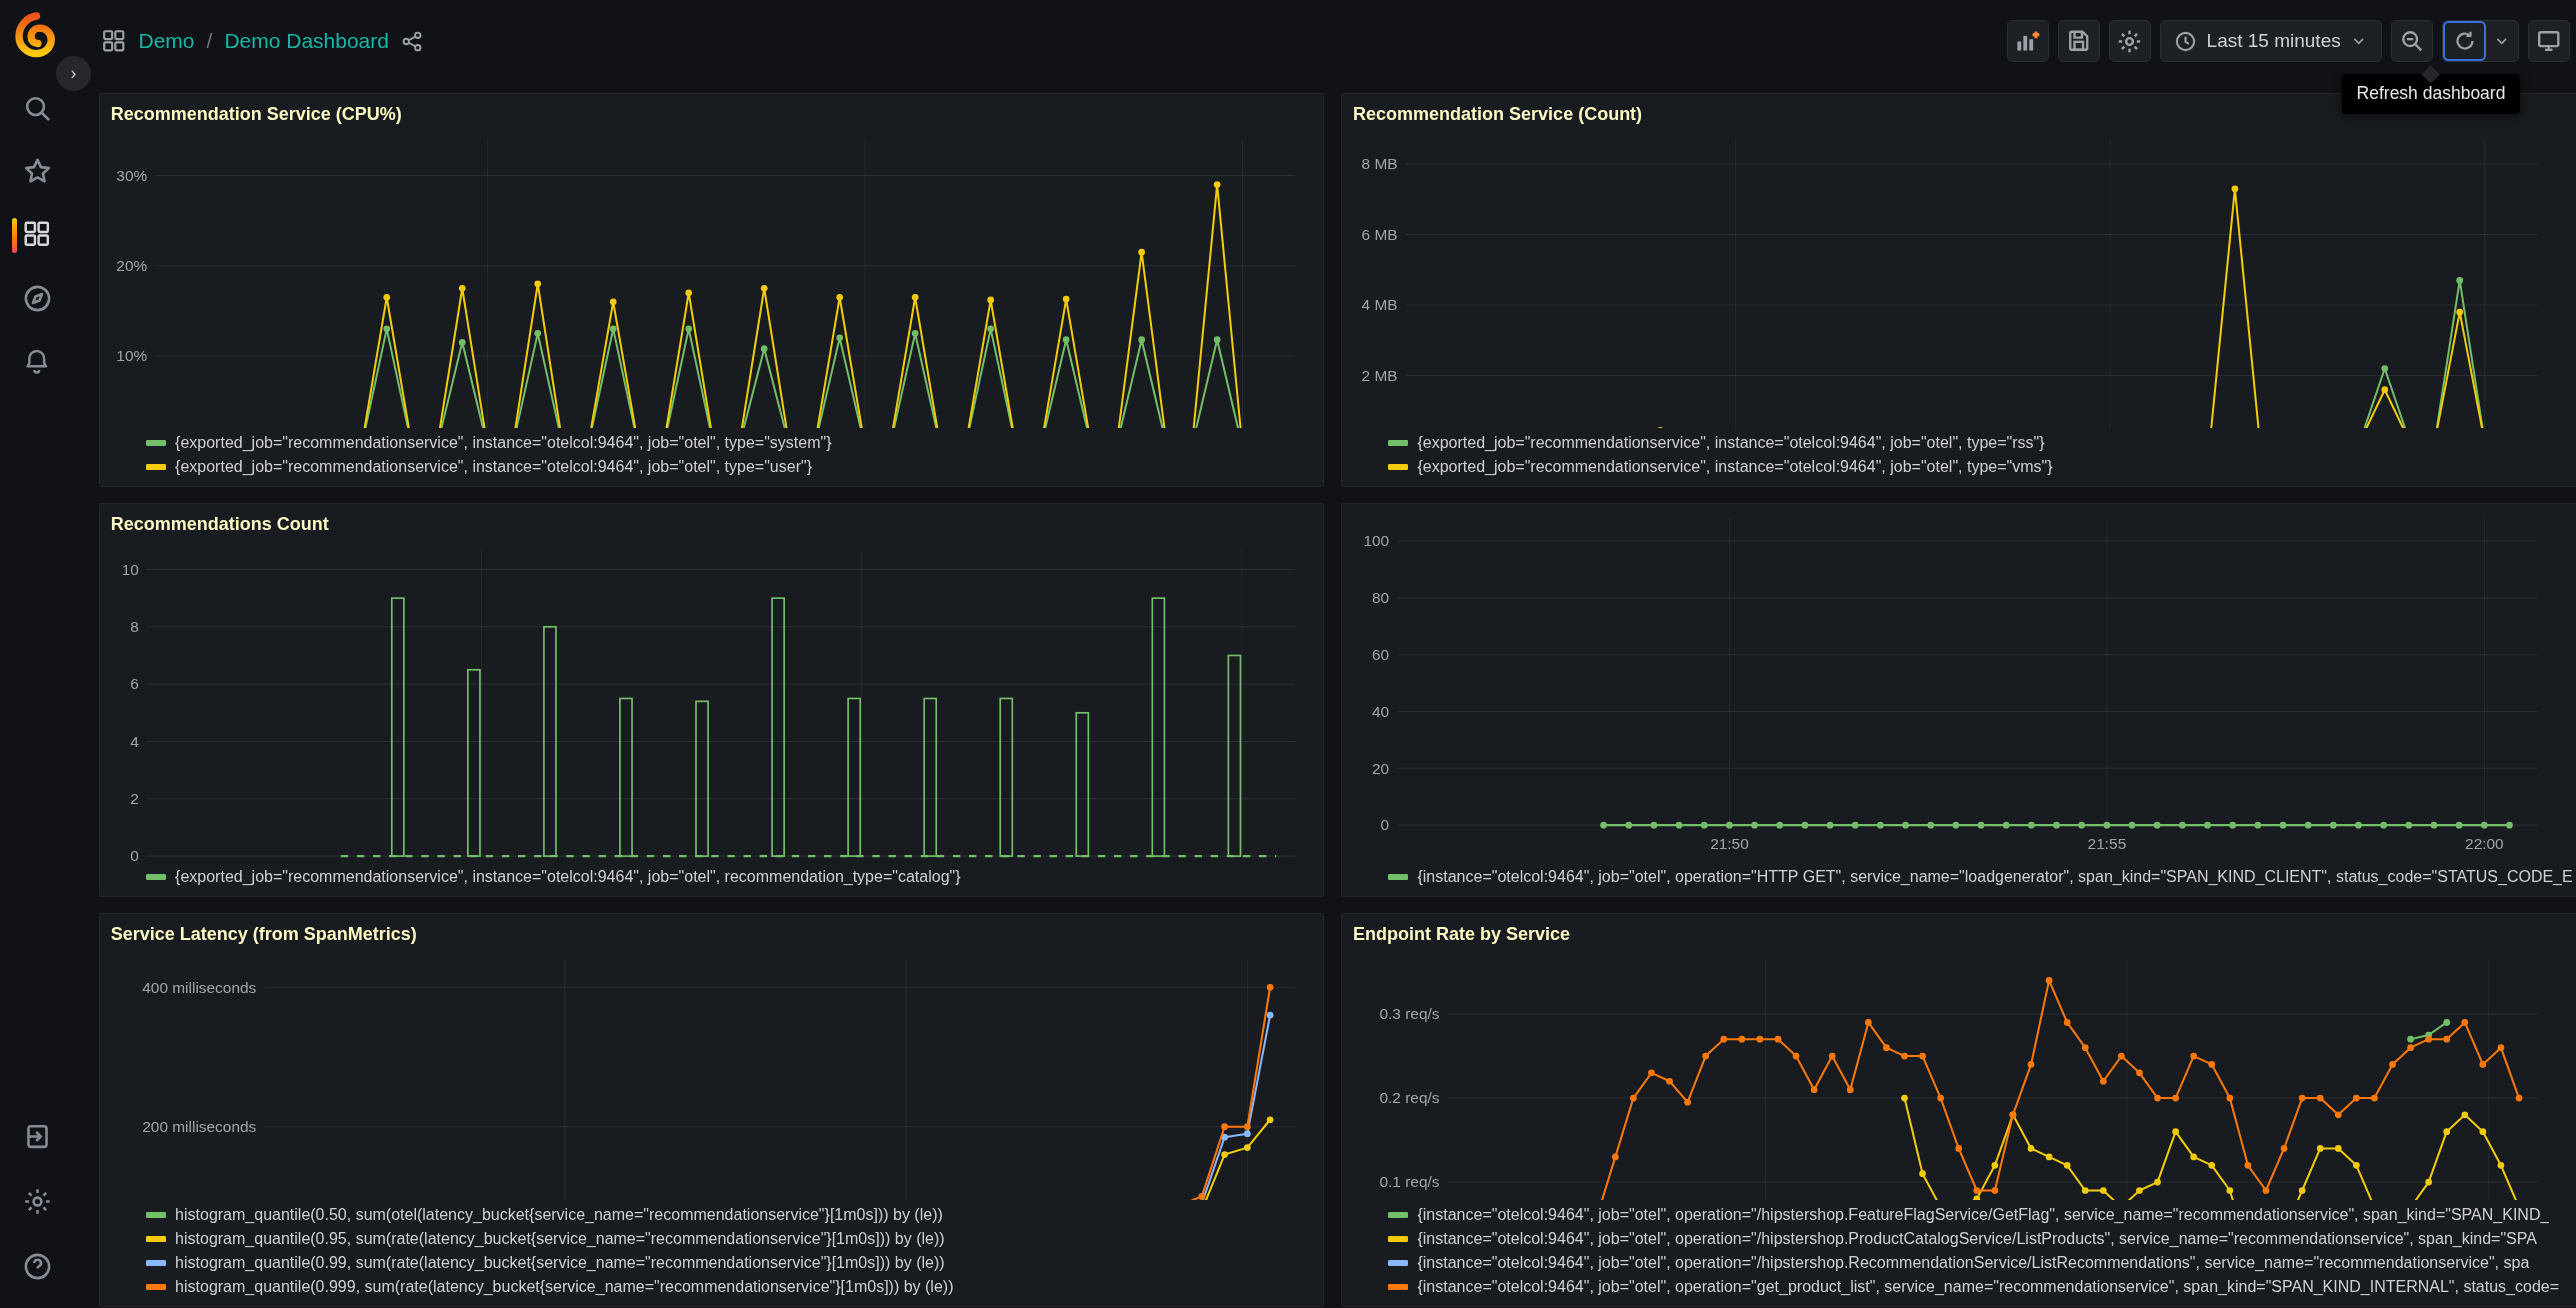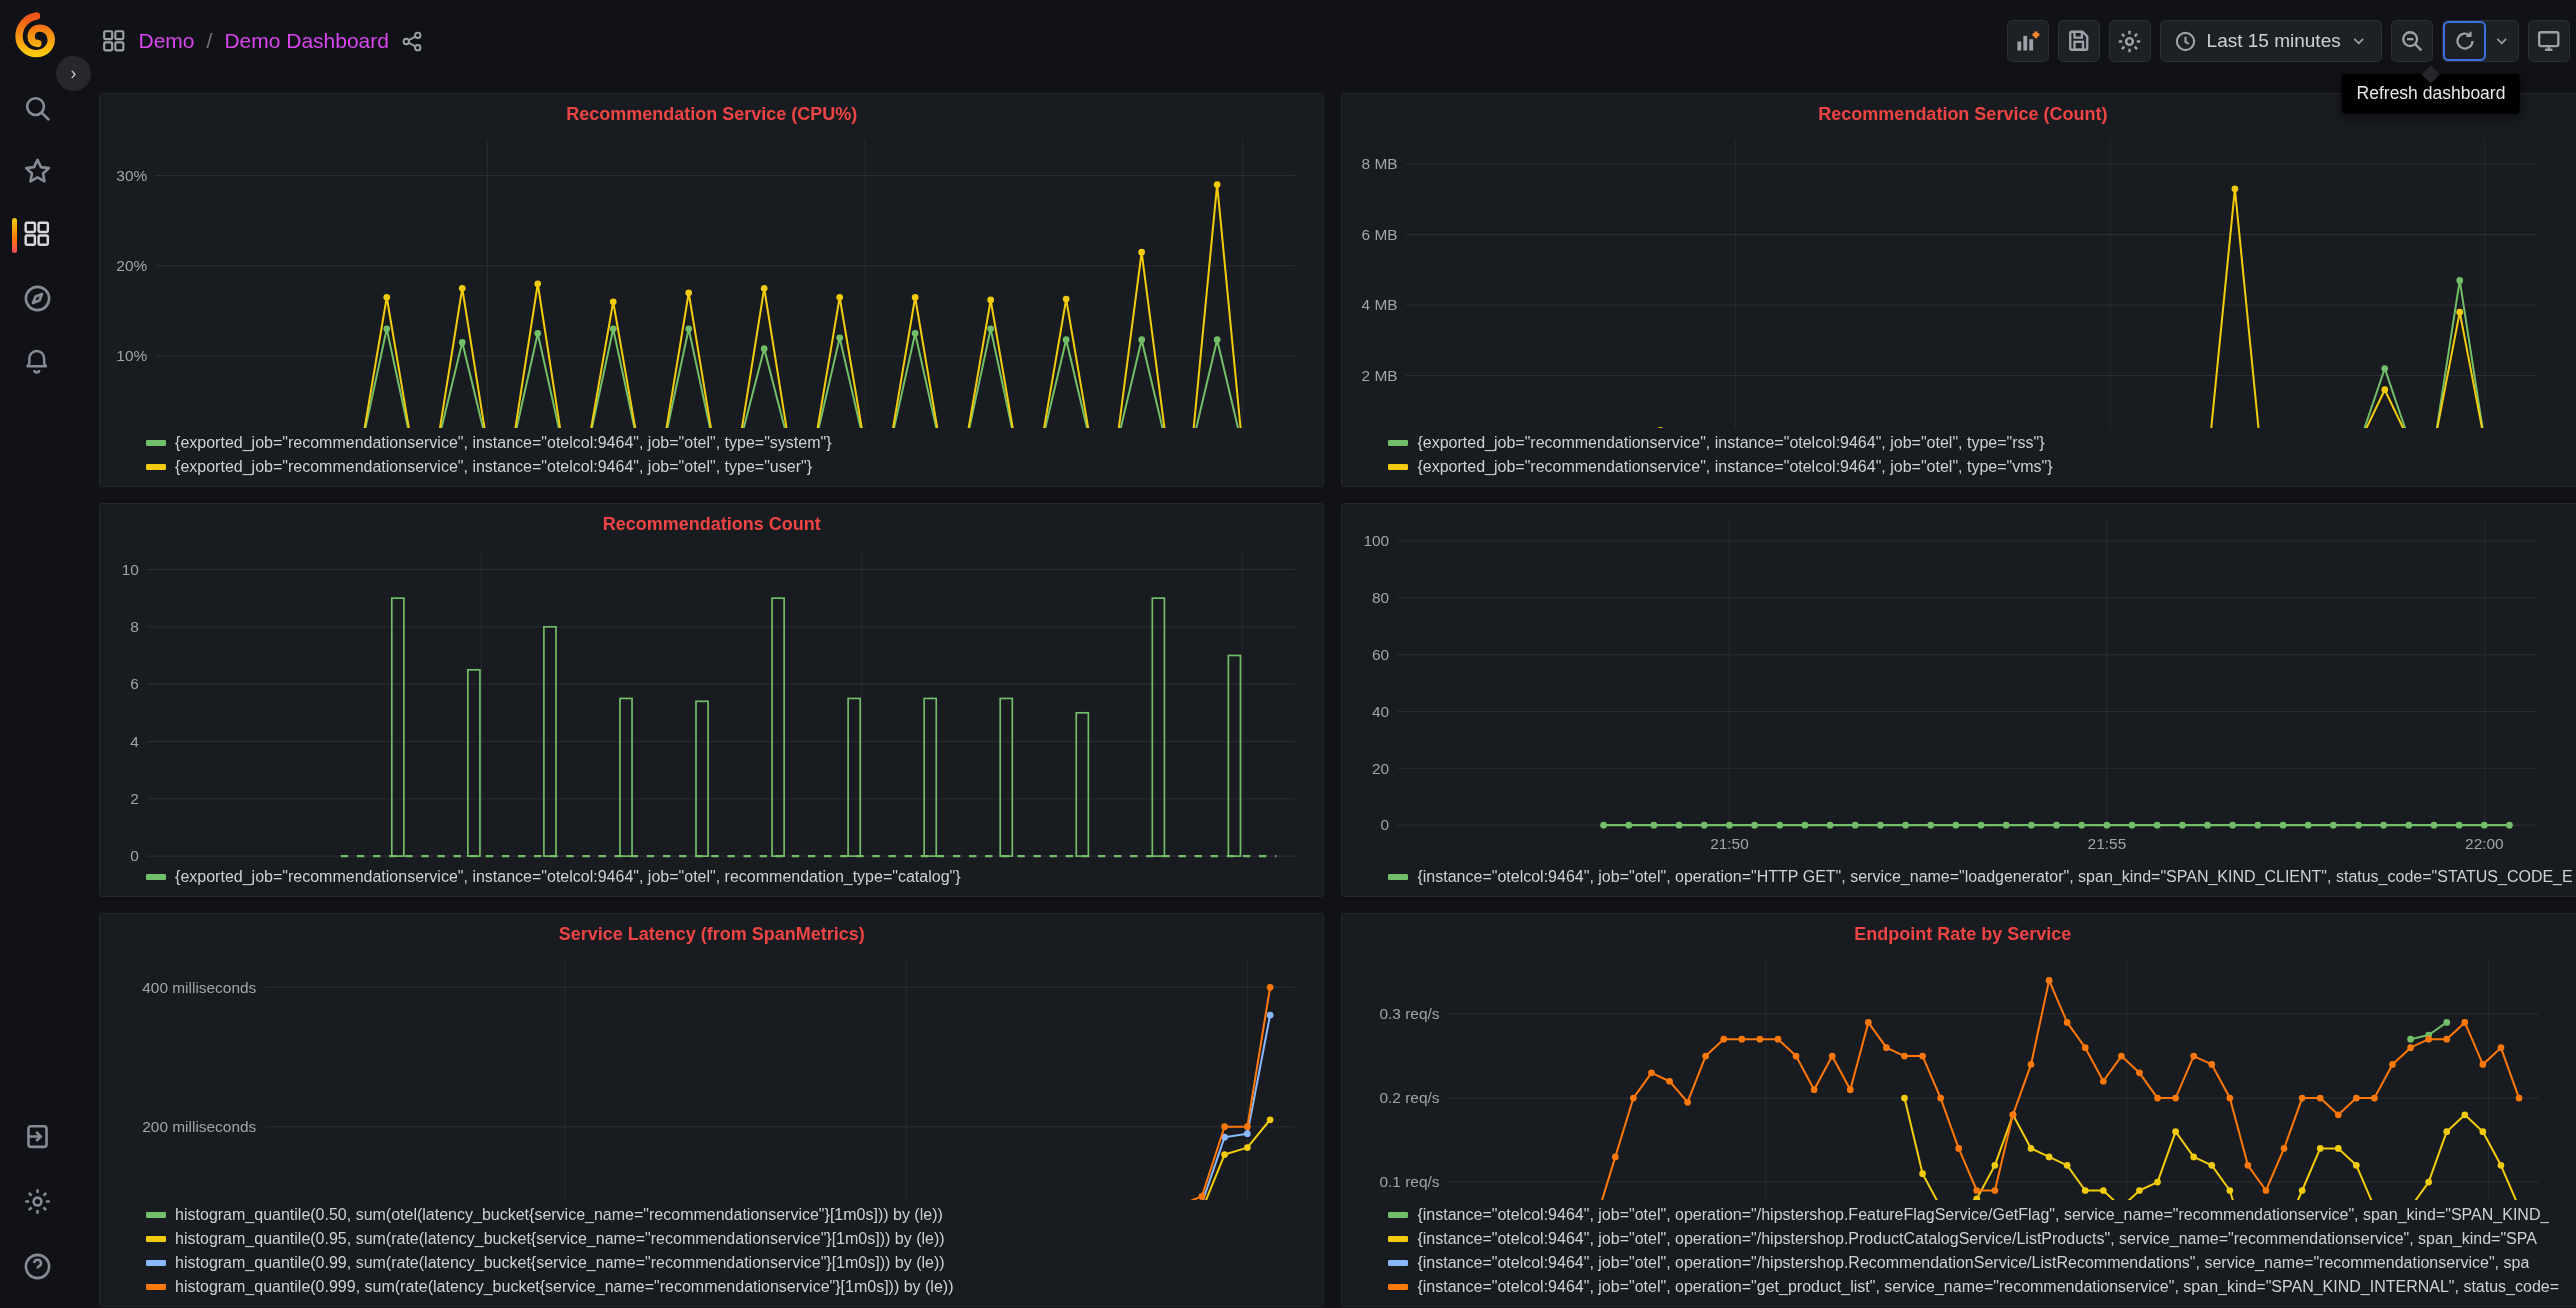--- a/index.html
+++ b/index.html
@@ -14,21 +14,21 @@
   .side-item.active svg { stroke:#d8d9da; }
   .active-bar { position:absolute; left:12px; top:13.4px; width:5.4px; height:35px; border-radius:2.7px;
     background:linear-gradient(180deg,#f2cc0c 0%,#ff780a 60%,#f2495c 100%); }
   .expand-btn { position:absolute; left:56px; top:56px; width:35px; height:35px; border-radius:50%;
     background:#26282e; color:#c7c8cc; font-size:17.5px; display:flex; align-items:center; justify-content:center; z-index:40; cursor:pointer; }
 
   
   .topnav { position:absolute; left:74px; top:0; right:0; height:82px; display:flex; align-items:center; }
   .breadcrumb { display:flex; align-items:center; gap:12px; margin-left:27px; }
   .breadcrumb svg { stroke:#9da2a8; fill:none; stroke-width:2; }
-  .crumb { font-size:21px; color:#d946ef; cursor:pointer; }
+  .crumb { font-size:21px; color:#14b8a6; cursor:pointer; }
   .crumb-sep { font-size:21px; color:#75767d; }
   .toolbar { margin-left:auto; display:flex; align-items:flex-start; gap:9px; padding-right:6px; }
   .tbtn { height:42px; min-width:42px; background:#1d2025; border:0.7px solid #2c2f36; border-radius:5.4px;
     display:flex; align-items:center; justify-content:center; cursor:pointer; }
   .tbtn svg { stroke:#9da2a8; fill:none; stroke-width:2.2; }
   .time-btn { padding:0 13.4px; gap:9.4px; font-size:19px; color:#d0d1d5; }
   .btn-group { display:flex; height:42px; border:0.7px solid #2c2f36; border-radius:5.4px; background:#1d2025; }
   .btn-group .seg { height:100%; display:flex; align-items:center; justify-content:center; cursor:pointer; }
   .seg.refresh { width:43px; border:2.7px solid #3871dc; border-radius:5.4px; }
   .seg.caret { width:32px; }
@@ -37,21 +37,21 @@
     box-shadow:0 2.7px 9.4px rgba(0,0,0,.5); }
   .tooltip::before { content:""; position:absolute; top:-6px; left:50%; transform:translateX(-50%) rotate(45deg);
     width:13.4px; height:13.4px; background:#24262b; }
 
   
   .content { position:absolute; left:74px; top:82px; right:0; bottom:0; overflow:hidden;
     padding:10.7px 10.7px 0 25px; display:grid; grid-template-columns:1fr 1fr; grid-template-rows:394px 394px 394px;
     gap:16px 17px; }
   .panel { background:#181b1f; border:0.7px solid #25272d; border-radius:2.7px; padding:5.4px 10.7px 6.7px 10.7px;
     display:flex; flex-direction:column; min-height:0; }
-  .panel-title { height:31px; line-height:31px; text-align:center; font-size:18px; font-weight:700; color:#ef4444; cursor:pointer; }
+  .panel-title { height:31px; line-height:31px; text-align:left; font-size:18px; font-weight:700; color:#fef9c3; cursor:pointer; }
   .chart-wrap { flex:1; min-height:0; overflow:hidden; }
   .legend { padding-left:35px; padding-top:2.7px; }
   .legend-row { display:flex; align-items:center; height:24px; overflow:hidden; white-space:nowrap; }
   .legend-swatch { width:20px; height:6.7px; border-radius:1.3px; margin-right:9.4px; flex:0 0 auto; }
   .legend-label { font-size:16px; color:#d0d1d5; overflow:hidden; white-space:nowrap; cursor:pointer; }
 </style>
 </head>
 <body>
 
 <nav class="sidebar">

